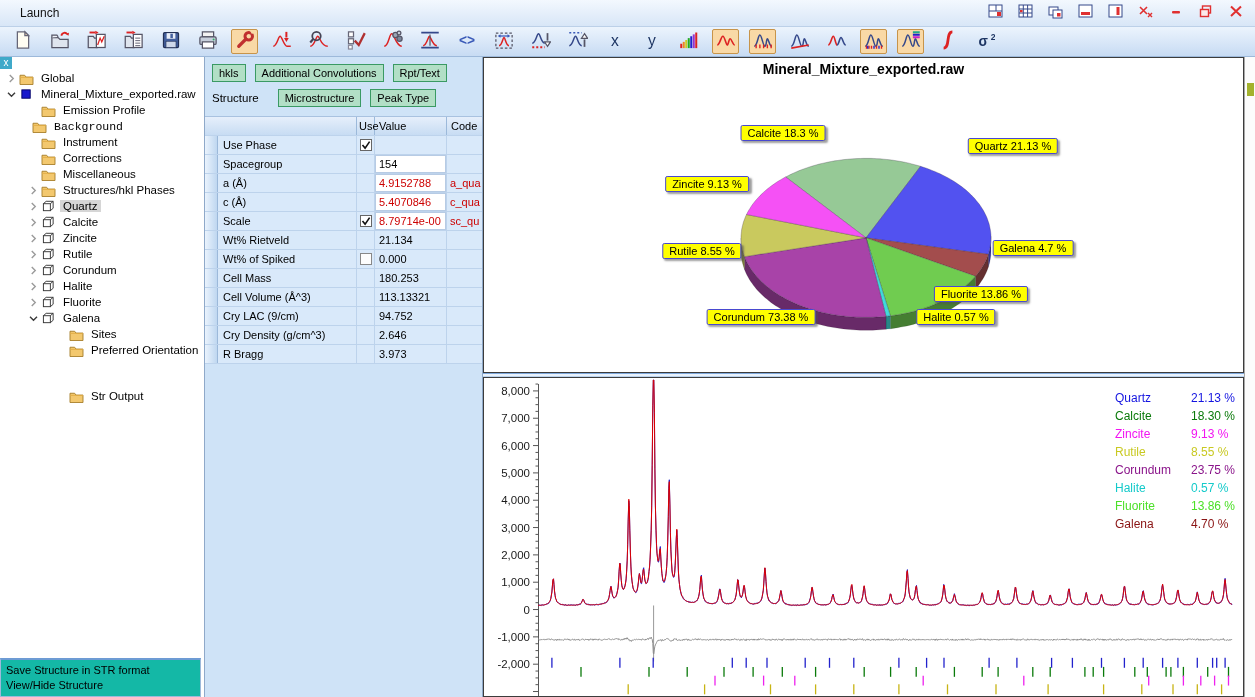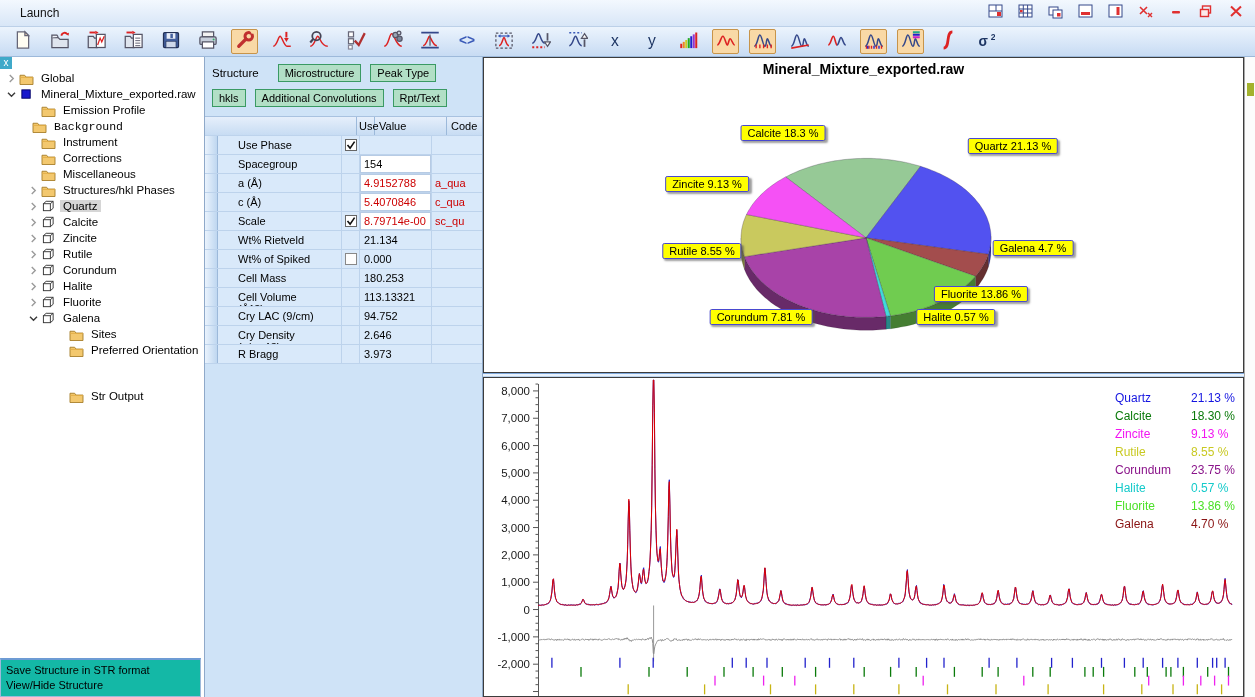--- a/index.html
+++ b/index.html
@@ -43,21 +43,21 @@
 
   
   .mid-panel { width:278px; background:#cfe3f7; border-right:1px solid #8fa9c9; font-size:11px; }
   .btn-row { display:flex; align-items:center; gap:9px; margin:7px 0 0 7px; }
   .section-label { font-size:11.5px; margin-right:10px; }
   .green-btn { background:#b2dfc6; border:1px solid #3a9a64; font-size:11px; font-family:inherit;
                padding:2px 6px; color:#000; cursor:default; }
   .param-table { margin-top:9px; border-top:1px solid #a9c2e0; }
   .trow { display:flex; height:19px; border-bottom:1px solid #bdd3ec; align-items:stretch; }
   .c-rowhead { width:13px; background:linear-gradient(90deg,#eaf3fd,#bfd7f0); border-right:1px solid #9cb9da; flex-shrink:0;}
-  .c-label { width:124px; background:#d9e9fa; border-right:1px solid #bdd3ec; padding:3px 20px; flex-shrink:0; overflow:hidden;}
+  .c-label { width:139px; background:#d9e9fa; border-right:1px solid #bdd3ec; padding:3px 5px; flex-shrink:0; overflow:hidden;}
   .c-use { width:18px; background:#d9e9fa; border-right:1px solid #bdd3ec; display:flex; align-items:center; justify-content:center; flex-shrink:0;}
   .c-use svg { width:12px; height:12px; }
   .c-value { width:72px; background:#d9e9fa; border-right:1px solid #bdd3ec; padding:3px 4px; flex-shrink:0; overflow:hidden;}
   .c-value.editable { background:#fff; box-shadow: inset 0 0 0 1px #b7cbe4; }
   .c-code { flex:1; background:#d9e9fa; padding:3px 3px; overflow:hidden; }
   .red { color:#cc0000; }
   .thead { background:linear-gradient(#e6effb,#c7dcf3); font-size:11px; }
   .thead > div { display:flex; align-items:center; }
   .th-blank { width:152px; border-right:1px solid #9cb9da; }
   .th-use { width:18px; border-right:1px solid #9cb9da; padding-left:2px;}
@@ -589,28 +589,28 @@
           </div>
         </div>
       <div class="status-box">
         <div>Save Structure in STR format</div>
         <div>View/Hide Structure</div>
       </div>
     </div>
 
     <div class="mid-panel">
       <div class="btn-row">
+        <button class="green-btn">hkls</button>
+        <button class="green-btn">Additional Convolutions</button>
+        <button class="green-btn">Rpt/Text</button>
+      </div>
+      <div class="btn-row">
         <span class="section-label">Structure</span>
         <button class="green-btn">Microstructure</button>
         <button class="green-btn">Peak Type</button>
-      </div>
-      <div class="btn-row">
-        <button class="green-btn">hkls</button>
-        <button class="green-btn">Additional Convolutions</button>
-        <button class="green-btn">Rpt/Text</button>
       </div>
       <div class="param-table" id="param-table">
           <div class="trow thead">
             <div class="th-blank"></div>
             <div class="th-use">Use</div>
             <div class="th-value">Value</div>
             <div class="th-code">Code</div>
           </div>
           <div class="trow">
             <div class="c-rowhead"></div>
@@ -731,21 +731,21 @@
             <path d="M382,181L260.5,199.9L259.8,197.9L259.2,195.8L258.6,193.8L258.1,191.7L257.7,189.6L257.4,187.5L257.2,185.4L257.1,183.4L257.0,181.3L257.0,179.2L257.2,177.1L257.4,175.0L257.6,172.9L258.0,170.8L258.5,168.7L259.0,166.7L259.6,164.6L260.4,162.6L261.2,160.5L262.0,158.5L262.5,157.5Z" fill="#c9c95e" stroke="rgba(50,30,60,.45)" stroke-width=".6"></path>
             <path d="M382,181L262.5,157.5L263.5,155.5L264.6,153.5L265.8,151.6L267.0,149.6L268.3,147.7L269.7,145.8L271.2,143.9L272.8,142.1L274.4,140.3L276.1,138.5L277.9,136.7L279.7,135.0L281.6,133.3L283.6,131.6L285.7,130.0L287.8,128.4L290.0,126.9L292.2,125.3L294.5,123.8L296.9,122.4L299.3,121.0L301.6,119.7Z" fill="#f551f5" stroke="rgba(50,30,60,.45)" stroke-width=".6"></path>
           </svg>
         <div class="pie-title">Mineral_Mixture_exported.raw</div>
         <div id="pie-labels">
             <div class="pie-label" style="left: 299px; top: 75px;">Calcite 18.3 %</div>
             <div class="pie-label" style="left: 529px; top: 88px;">Quartz 21.13 %</div>
             <div class="pie-label" style="left: 549px; top: 190px;">Galena 4.7 %</div>
             <div class="pie-label" style="left: 497px; top: 236px;">Fluorite 13.86 %</div>
             <div class="pie-label" style="left: 472px; top: 259px;">Halite 0.57 %</div>
-            <div class="pie-label" style="left: 277px; top: 259px;">Corundum 7.81 %</div>
+            <div class="pie-label" style="left: 277px; top: 259px;">Corundum 73.38 %</div>
             <div class="pie-label" style="left: 218px; top: 193px;">Rutile 8.55 %</div>
             <div class="pie-label" style="left: 223px; top: 126px;">Zincite 9.13 %</div>
           </div>
       </div>
       <div class="panel-sep"></div>
       <div class="chart-panel">
         <svg class="chart-svg" id="chart-svg" viewBox="0 0 759 320" preserveAspectRatio="none">
             <line x1="54.5" y1="6" x2="54.5" y2="320" stroke="#555" stroke-width="1"></line>
             <line x1="49" y1="315.5" x2="54" y2="315.5" stroke="#555"></line>
             <line x1="51.5" y1="308.6" x2="54" y2="308.6" stroke="#555"></line>

